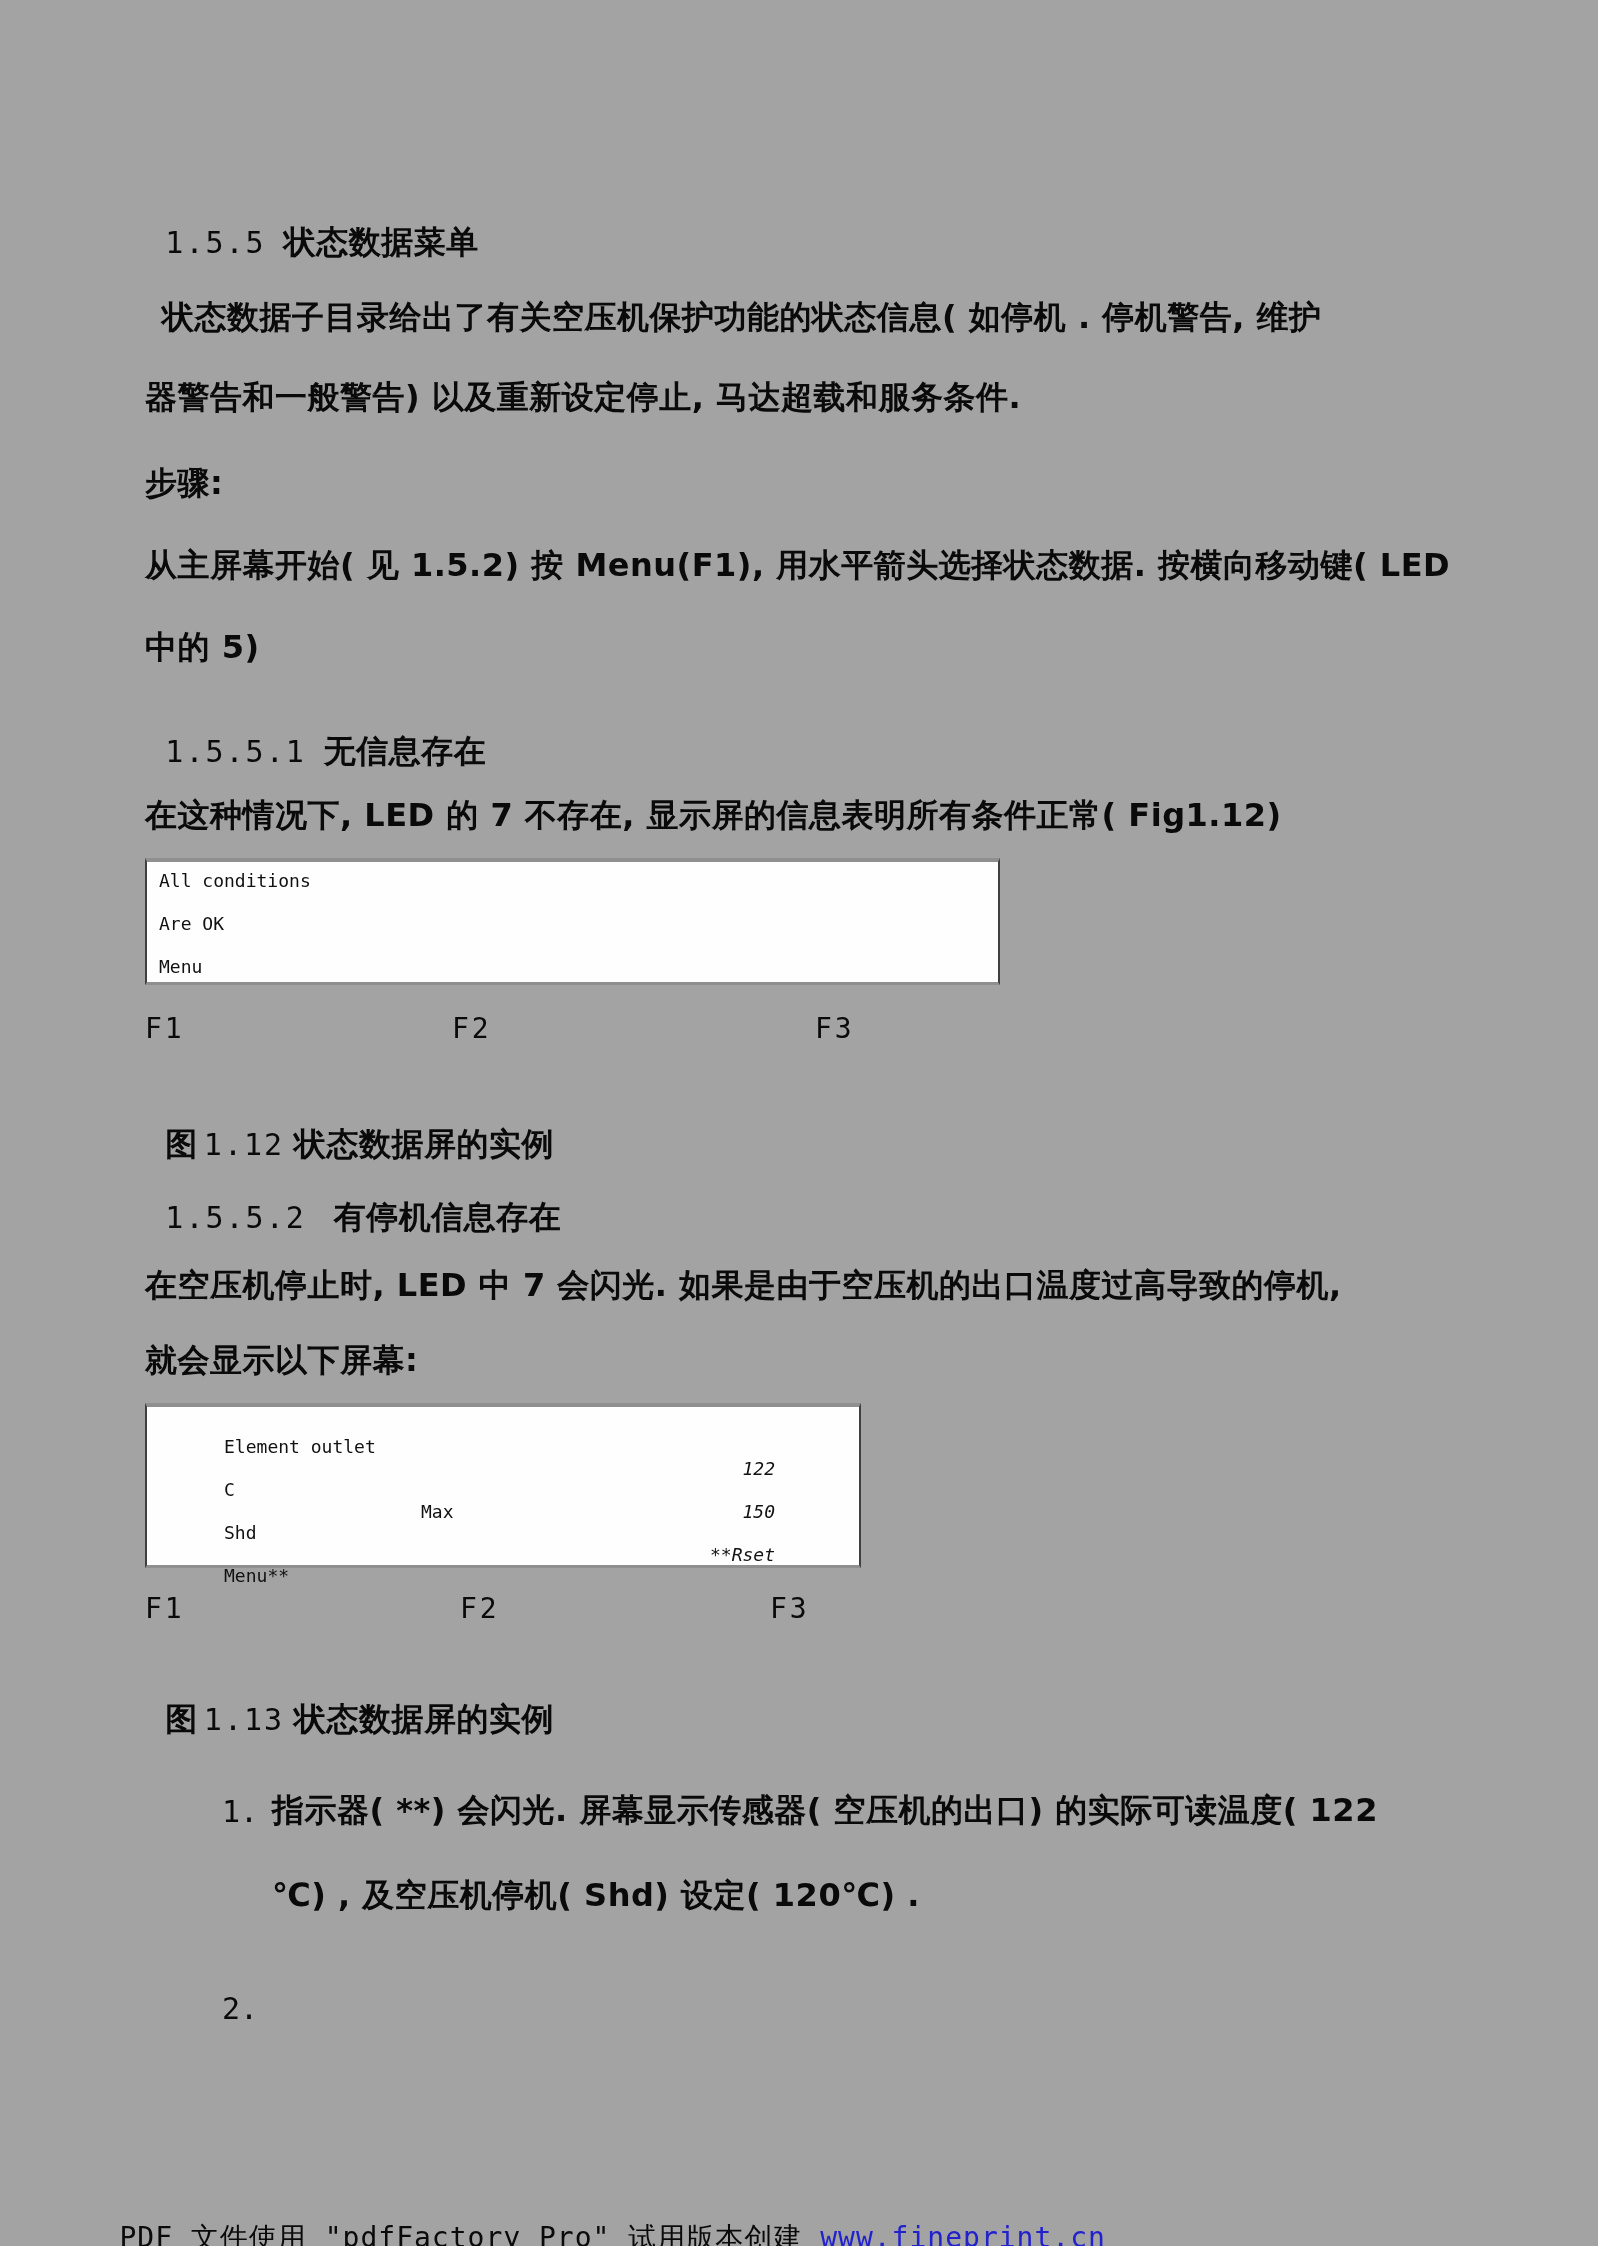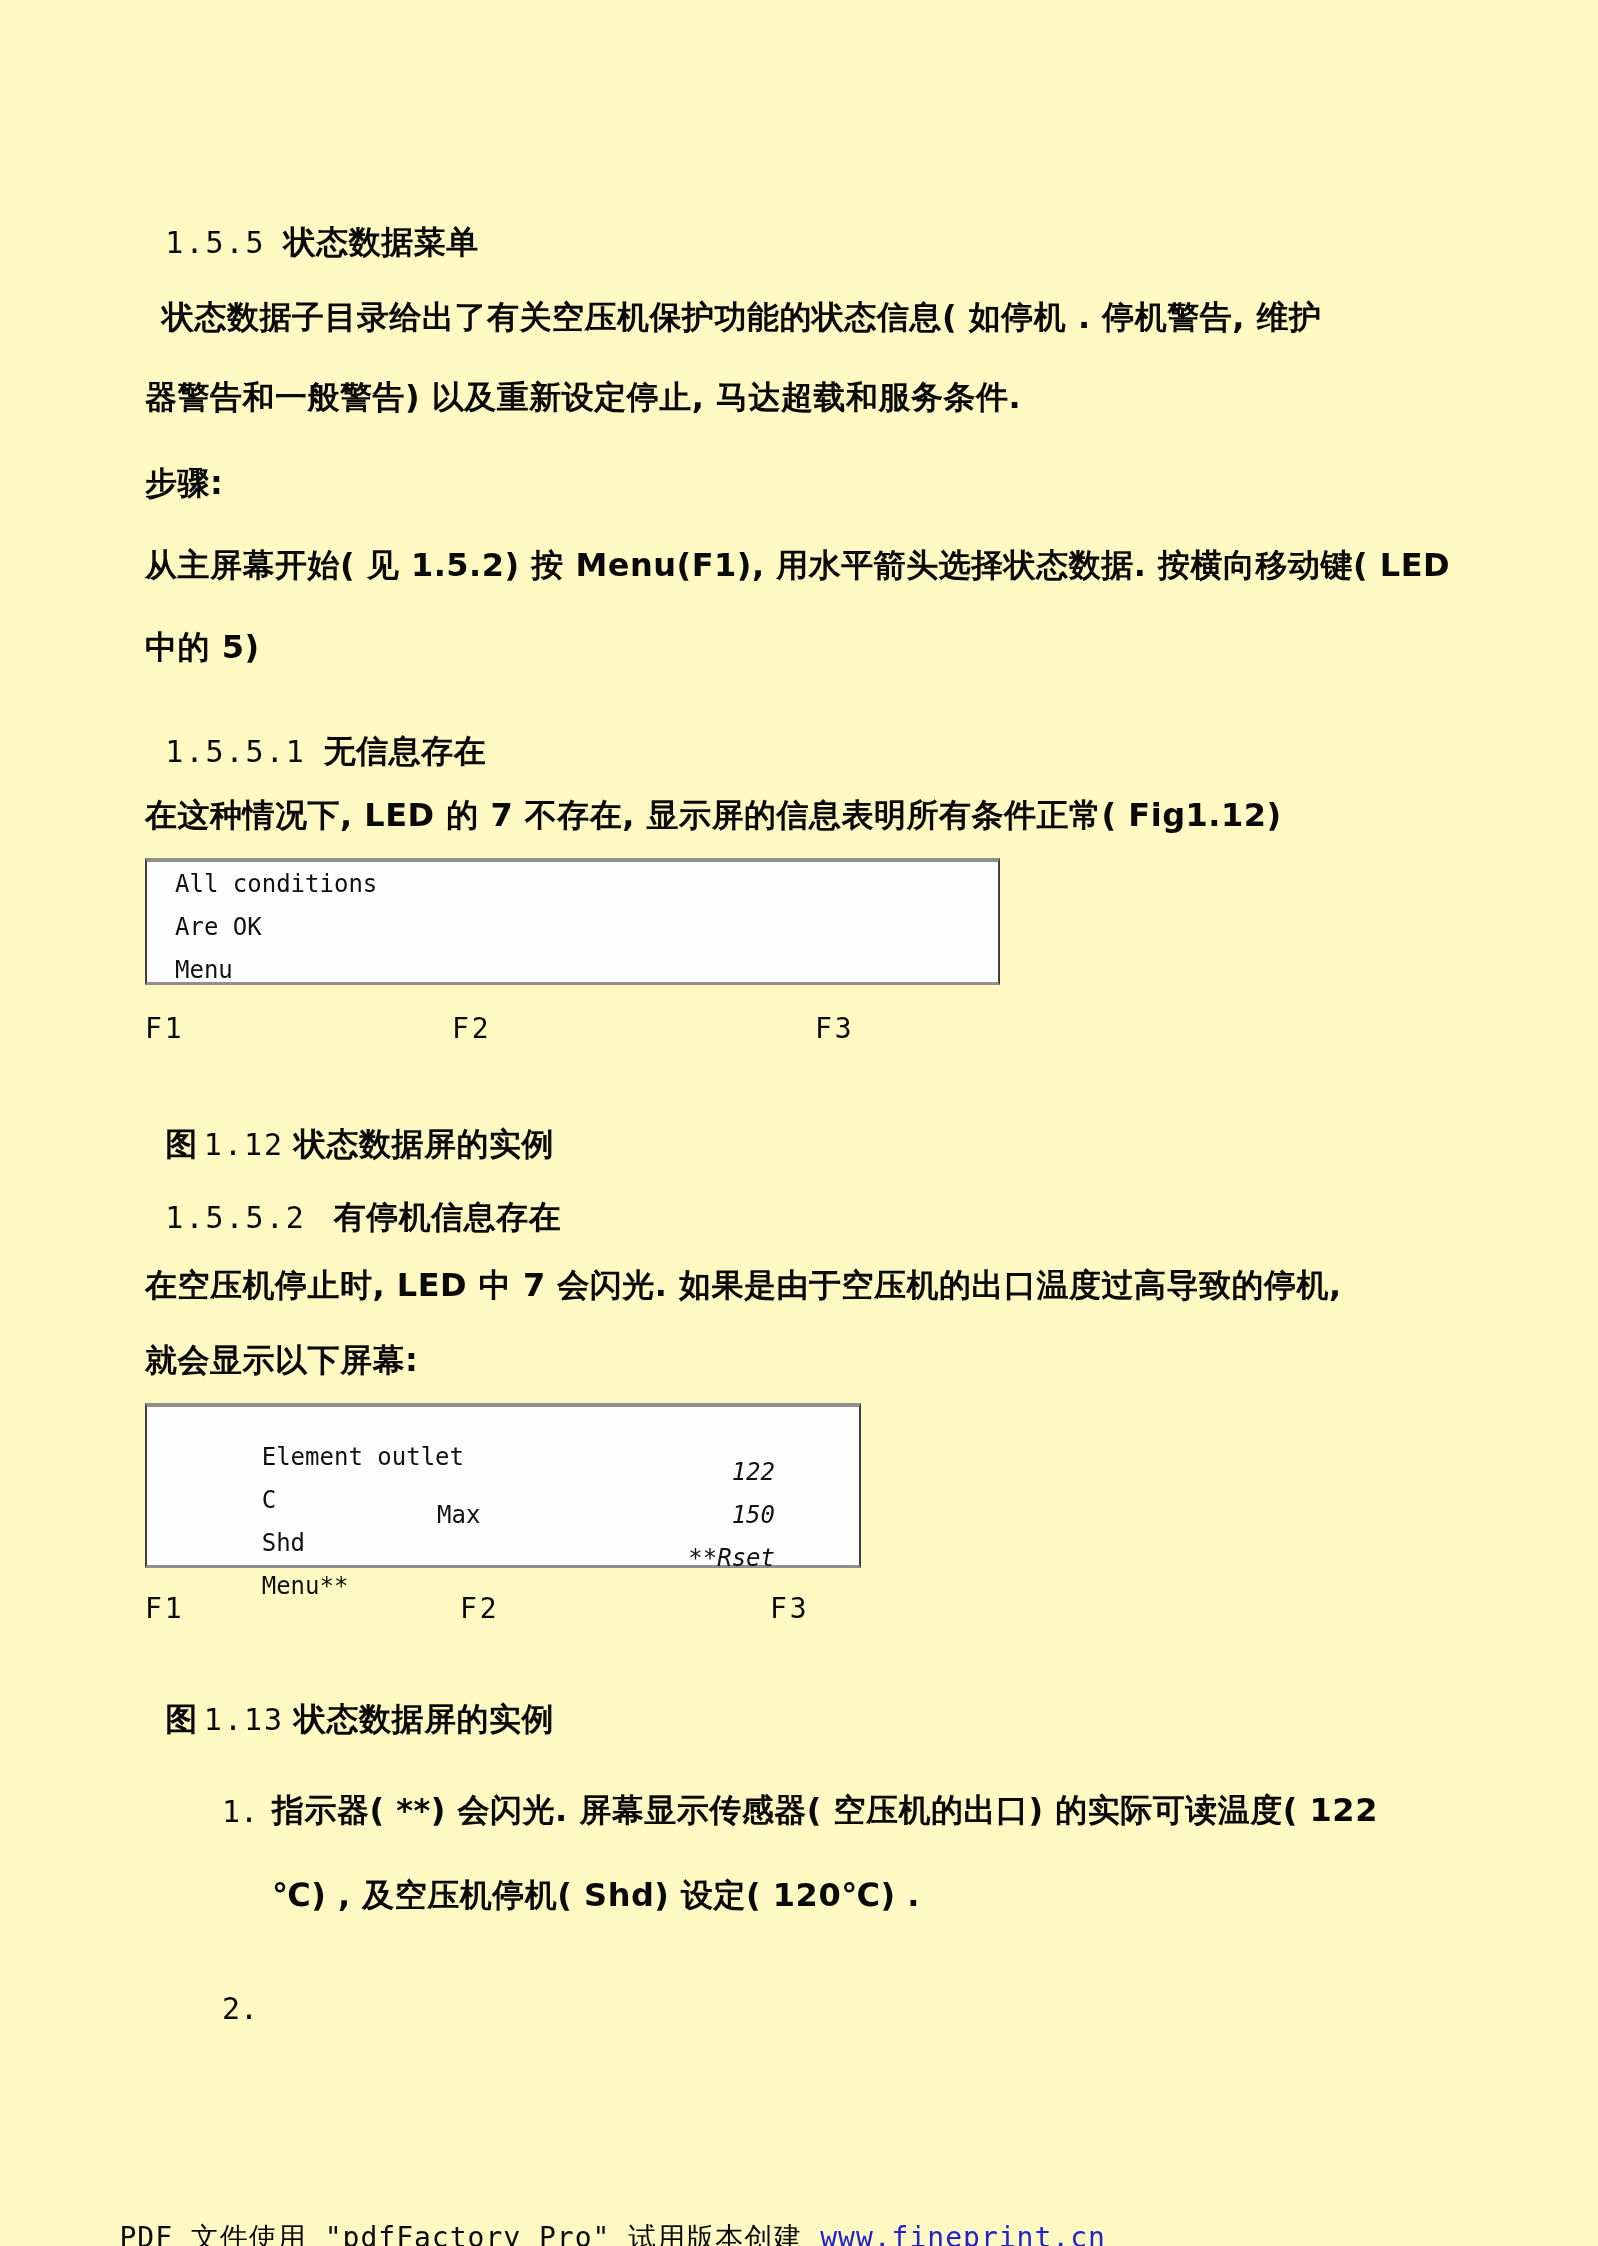--- a/index.html
+++ b/index.html
@@ -1,19 +1,19 @@
 <!DOCTYPE html>
 <html><head>
 <meta charset="utf-8">
 <style>
   html,body{margin:0;padding:0;background:#e8e8e8;}
   .page{
     position:relative;
     width:1598px;height:2246px;
-    background:#fef9c3;
+    background:#a3a3a3;
     color:#0a0a0a;
     overflow:hidden;
     font-family:"DejaVu Sans", sans-serif;
   }
   .abs{position:absolute;left:145px;white-space:pre;}
   .zh{
     font-family:"DejaVu Sans", sans-serif;
     font-weight:700;
     font-size:32px;
     letter-spacing:0.5px;
@@ -28,23 +28,23 @@
   .heading .num{margin-right:18px;}
   .caption .num{margin-right:10px;margin-left:6px;}
   
   .lcd{
     position:absolute;
     background:#fefefe;
     border:2px solid #3f3f3f;
     border-top:4px solid #8f8f8f;
     border-bottom:3px solid #8f8f8f;
     box-sizing:border-box;
-    padding:8px 0 0 28px;
+    padding:8px 0 0 12px;
     font-family:"DejaVu Sans Mono", monospace;
-    font-size:24px;
+    font-size:18px;
     font-weight:400;
     color:#111;
   }
   .lcd .row{position:relative;height:43px;white-space:pre;}
   .lcd .c2{position:absolute;left:262px;top:0;}
   .lcd .c3{position:absolute;right:84px;top:0;text-align:right;font-style:italic;}
   .fkeys{position:absolute;left:0;top:0;width:1306px;height:40px;}
   .fkey{
     position:absolute;
     font-family:"DejaVu Sans Mono", monospace;

